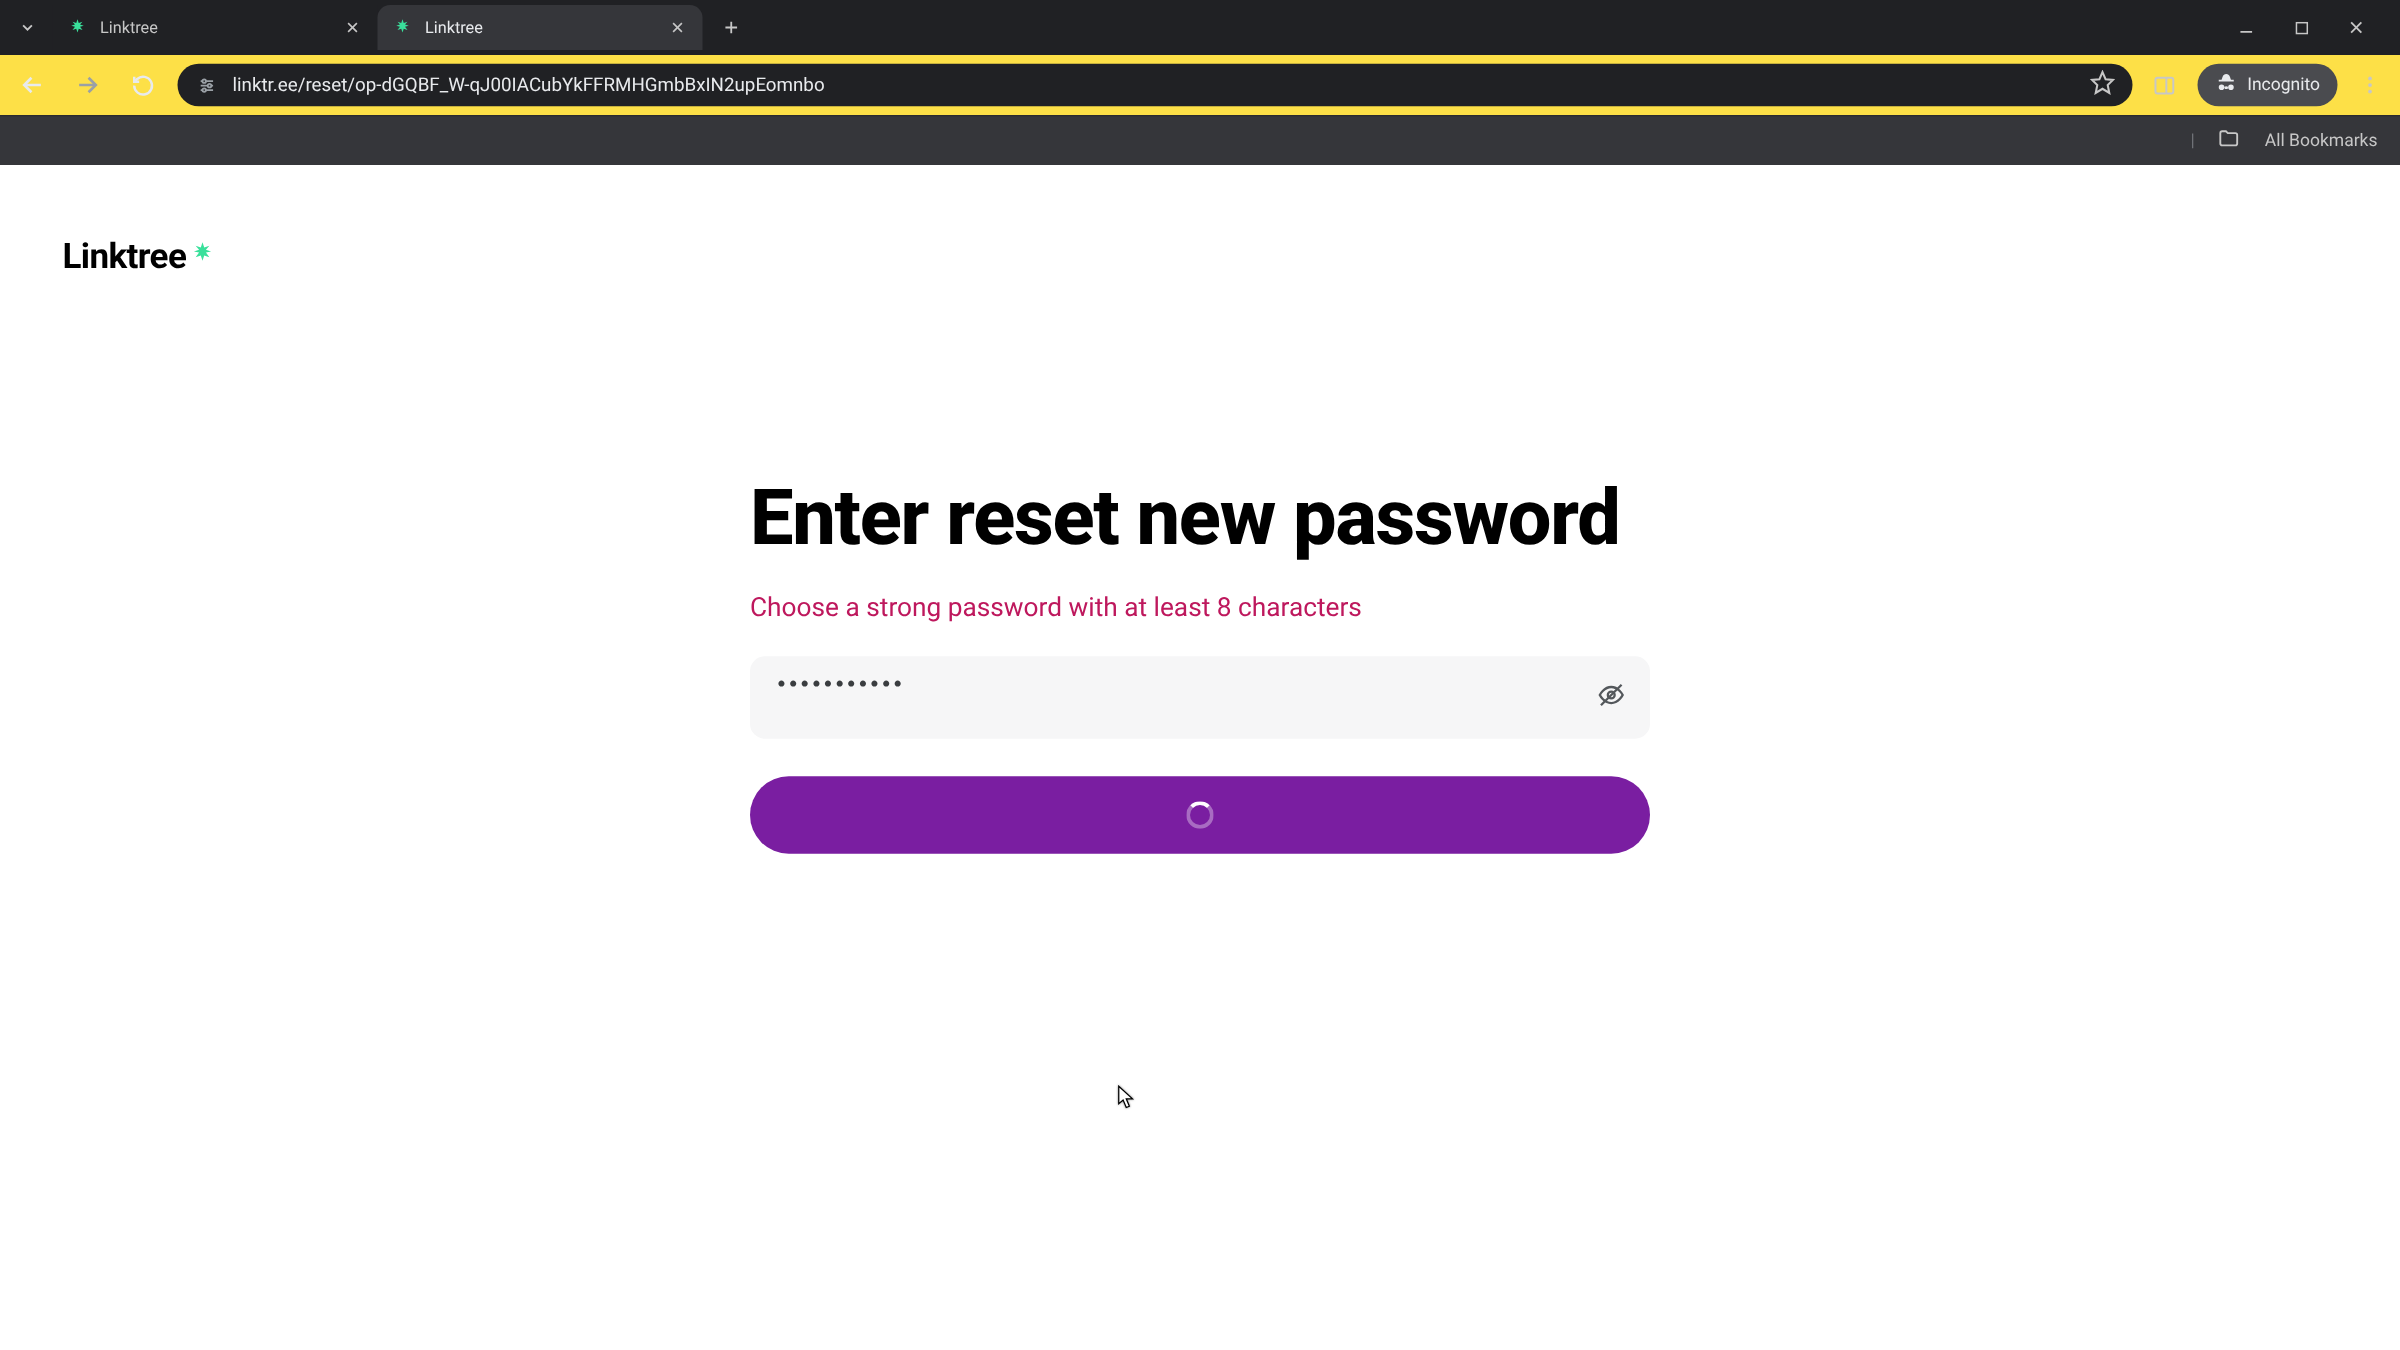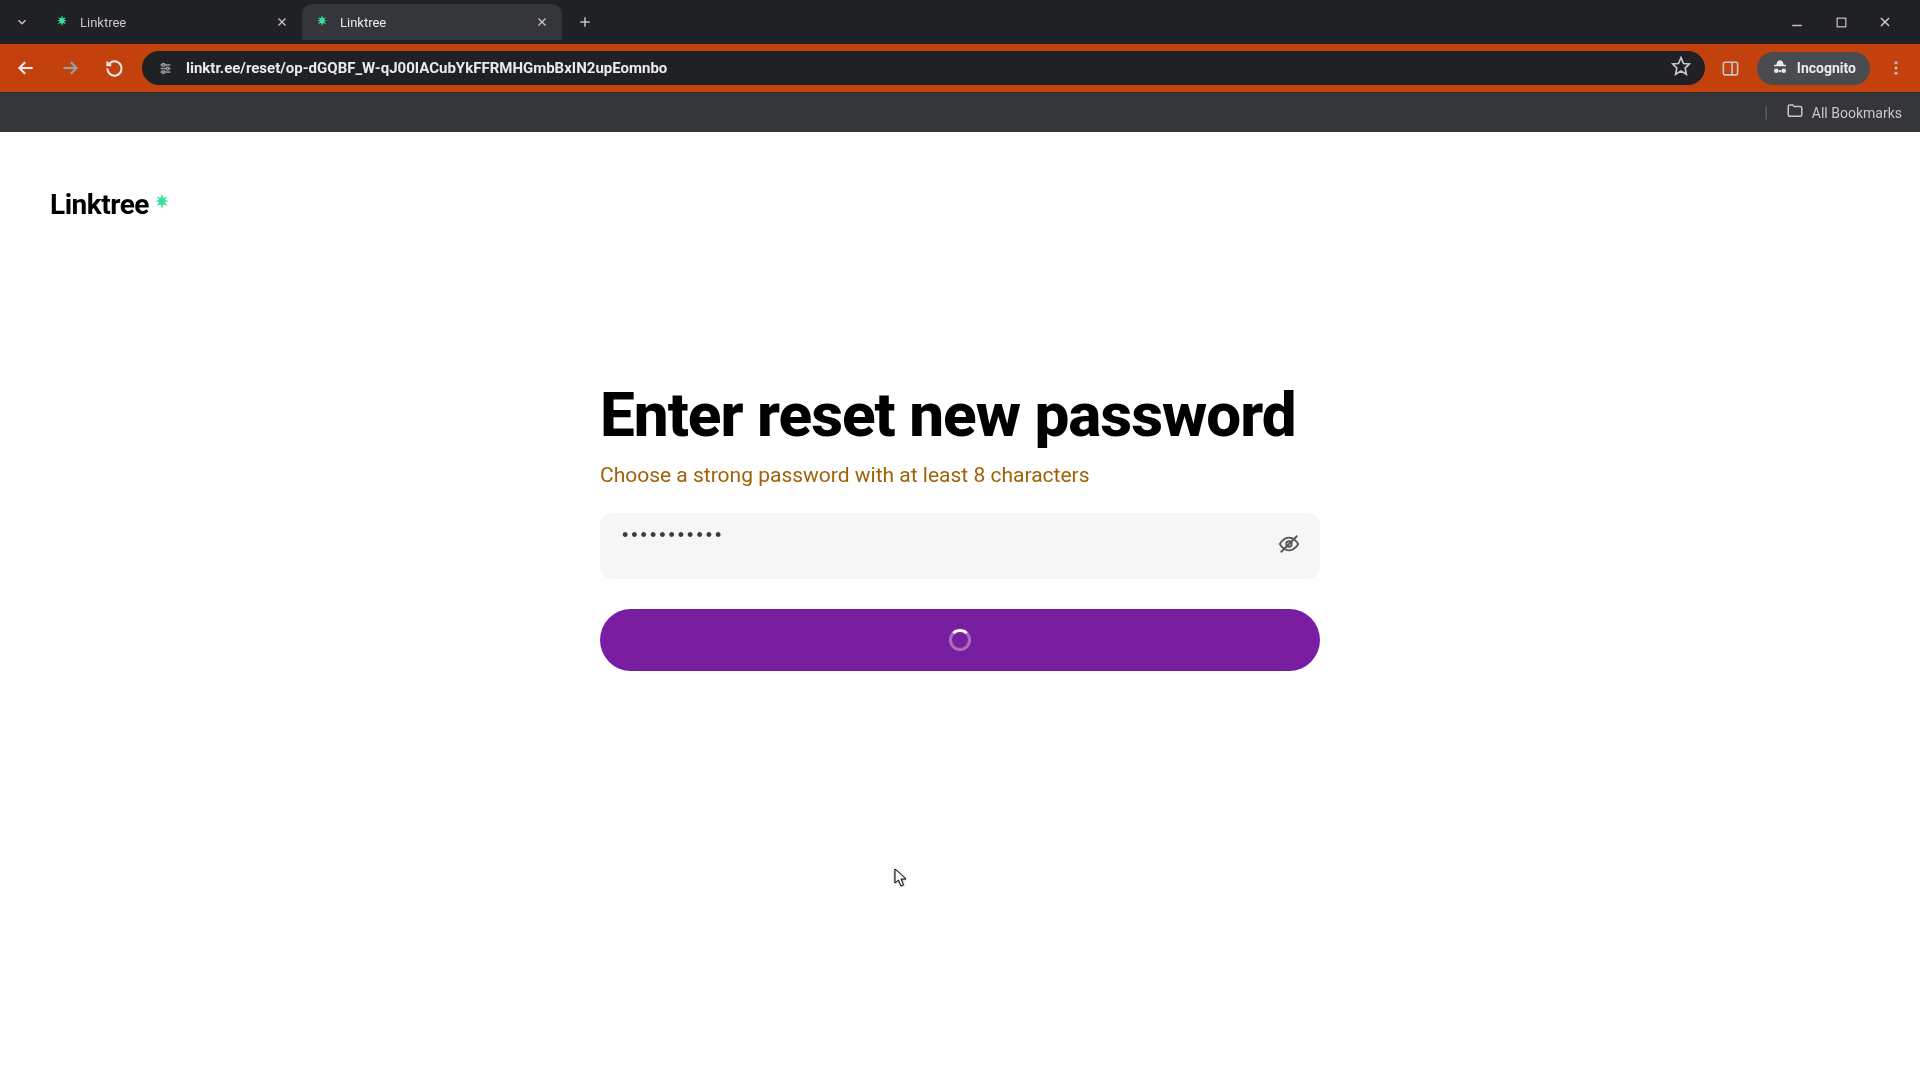--- a/index.html
+++ b/index.html
@@ -54,21 +54,21 @@
     color:#c7c7c7; margin-left: 8px;
   }
   .window-controls {
     margin-left: auto; display: flex; gap: 18px; padding-right: 14px;
     color:#c7c7c7;
   }
   .window-controls span { width: 26px; height:26px; display:flex; align-items:center; justify-content:center; }
 
   .toolbar {
     display:flex; align-items:center; height: 48px;
-    background:#c2410c; padding: 0 10px; gap: 12px; font-weight: bold;
+    background:#fde047; padding: 0 10px; gap: 12px;
   }
   .nav-btn { width:32px; height:32px; display:flex; align-items:center; justify-content:center; color:#9aa0a6; }
   .nav-btn.enabled { color:#e8eaed; }
   .url-bar {
     flex:1; height: 34px; background:#202124; border-radius: 17px;
     display:flex; align-items:center; padding: 0 14px; gap: 12px;
     color:#9aa0a6; font-size: 15px;
   }
   .url-bar .site-settings { width:18px; height:18px; display:flex; align-items:center; justify-content:center; }
   .url-bar .url-text { color:#e8eaed; flex:1; white-space:nowrap; overflow:hidden; }
@@ -79,21 +79,21 @@
     padding: 6px 14px; border-radius: 18px;
   }
   .kebab { width:28px; display:flex; align-items:center; justify-content:center; color:#c7c7c7; }
 
   .bookmarks-bar {
     height: 40px; background:#35363a; display:flex; align-items:center;
     justify-content:flex-end; padding: 0 18px; color:#c7c7c7; font-size:14px;
     border-top: 1px solid #2a2b2e;
   }
   .bookmarks-bar .sep { color:#6f7277; margin-right: 18px; }
-  .bookmarks-bar .item { display:flex; align-items:center; gap:8px; }
+  .bookmarks-bar .item { display:flex; align-items:center; gap:20px; }
 
   
   .page {
     background:#fff; width:100%; height: calc(1080px - 44px - 48px - 40px);
     position: relative;
   }
   .logo {
     position:absolute; top: 56px; left: 50px;
     display:flex; align-items:center; font-weight:700; font-size:28px;
     letter-spacing:-0.5px; color:#000;
@@ -102,21 +102,21 @@
 
   .form-wrap {
     position:absolute; left:50%; transform:translateX(-50%);
     top: 250px; width: 720px;
   }
   .heading {
     font-size: 62px; font-weight: 800; line-height: 1.08; color:#000;
     letter-spacing:-1px;
   }
   .subtext {
-    margin-top: 14px; font-size: 21px; color:#a16207;
+    margin-top: 26px; font-size: 21px; color:#be185d;
   }
   .field {
     margin-top: 26px; background:#f6f6f7; border-radius: 12px;
     padding: 10px 56px 12px 22px; position:relative; height: 66px;
   }
   .field-label { font-size: 14px; color:#8a8f95; }
   .field-input {
     border:none; outline:none; background:transparent;
     font-size: 18px; color:#3a3d40; width:100%; letter-spacing: 3px;
     margin-top: 2px;

